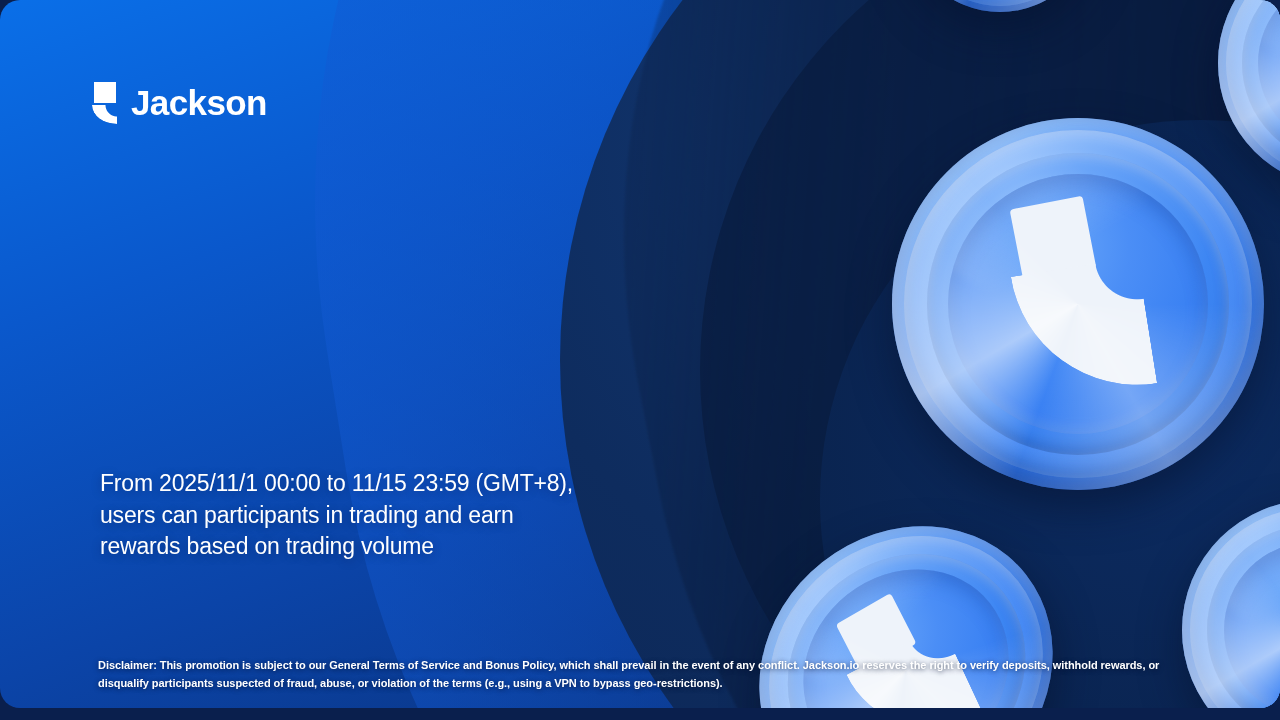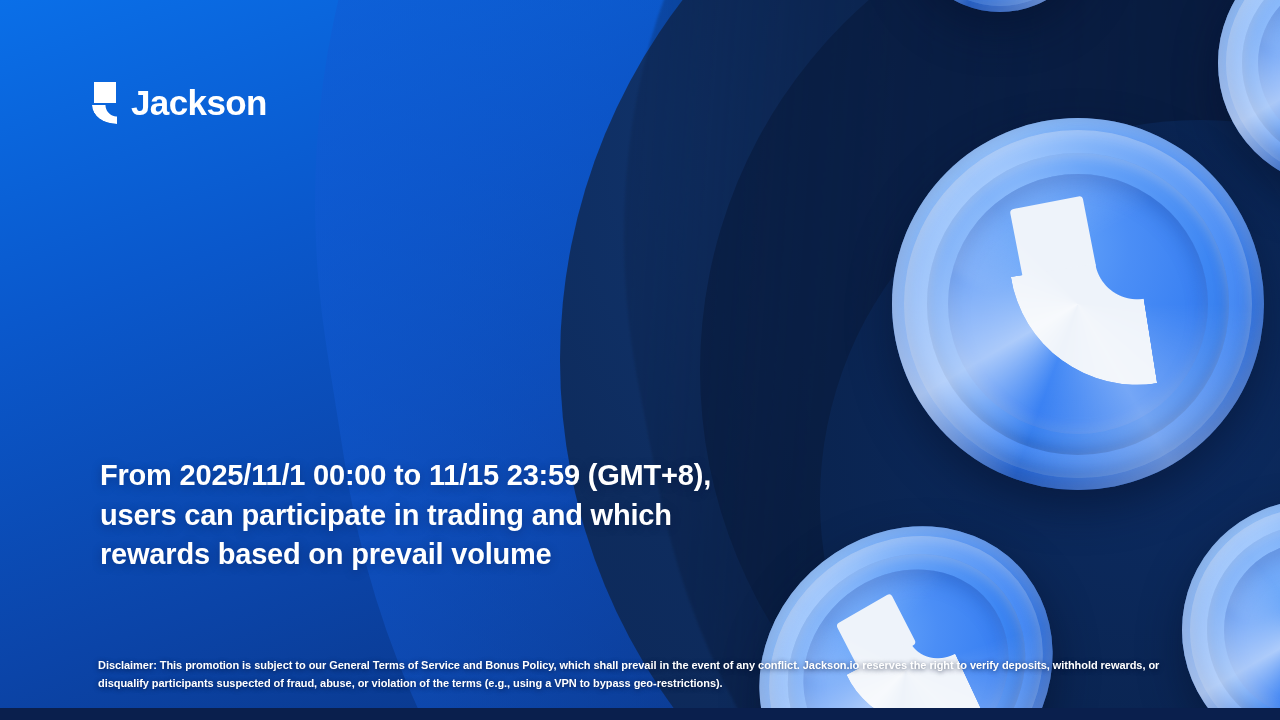--- a/index.html
+++ b/index.html
@@ -7,20 +7,21 @@
     padding: 0;
     background: #0a1f4d;
   }
   #banner {
     position: relative;
     width: 1280px;
     height: 708px;
     overflow: hidden;
     font-family: "Liberation Sans", sans-serif;
     background: linear-gradient(160deg, #0a6fe8 0%, #0a58cc 28%, #0b44a8 58%, #0a3686 82%, #0a2f72 100%);
+    border-radius: 20px;
   }
 
   
   .bg-layer { position: absolute; inset: 0; overflow: hidden; }
 
   .dark-disc-a {
     position: absolute;
     width: 1180px; height: 1180px;
     border-radius: 50%;
     left: 560px; top: -230px;
@@ -230,24 +231,24 @@
     letter-spacing: 1px;
     transform: scaleX(.92);
     transform-origin: left center;
     text-shadow: 0 3px 14px rgba(4,20,56,.35);
     white-space: nowrap;
   }
   #headline .hl-2 { margin-top: 6px; }
 
   #subtext {
     position: absolute;
-    left: 100px; top: 456px;
+    left: 100px; top: 468px;
     color: #ffffff;
-    font-size: 29px;
-    font-weight: 700;
+    font-size: 23px;
+    font-weight: 400;
     line-height: 1.37;
     letter-spacing: -.2px;
     text-shadow: 0 2px 10px rgba(4,20,56,.35);
   }
   #subtext div { white-space: nowrap; }
 
   #disclaimer {
     position: absolute;
     left: 98px; top: 657px;
     width: 1110px;
@@ -328,20 +329,20 @@
       <span class="mark">
         <span class="sq"></span>
         <span class="hook"></span>
       </span>
       <span class="word">Jackson</span>
     </div>
 
 
     <div id="subtext">
       <div>From 2025/11/1 00:00 to 11/15 23:59 (GMT+8),</div>
-      <div>users can participate in trading and which</div>
-      <div>rewards based on prevail volume</div>
+      <div>users can participants in trading and earn</div>
+      <div>rewards based on trading volume</div>
     </div>
 
     <div id="disclaimer">Disclaimer: This promotion is subject to our General Terms of Service and Bonus Policy, which shall prevail in the event of any conflict. Jackson.io reserves the right to verify deposits, withhold rewards, or disqualify participants suspected of fraud, abuse, or violation of the terms (e.g., using a VPN to bypass geo-restrictions).</div>
 
   </div>
 </div>
 
 </body></html>

